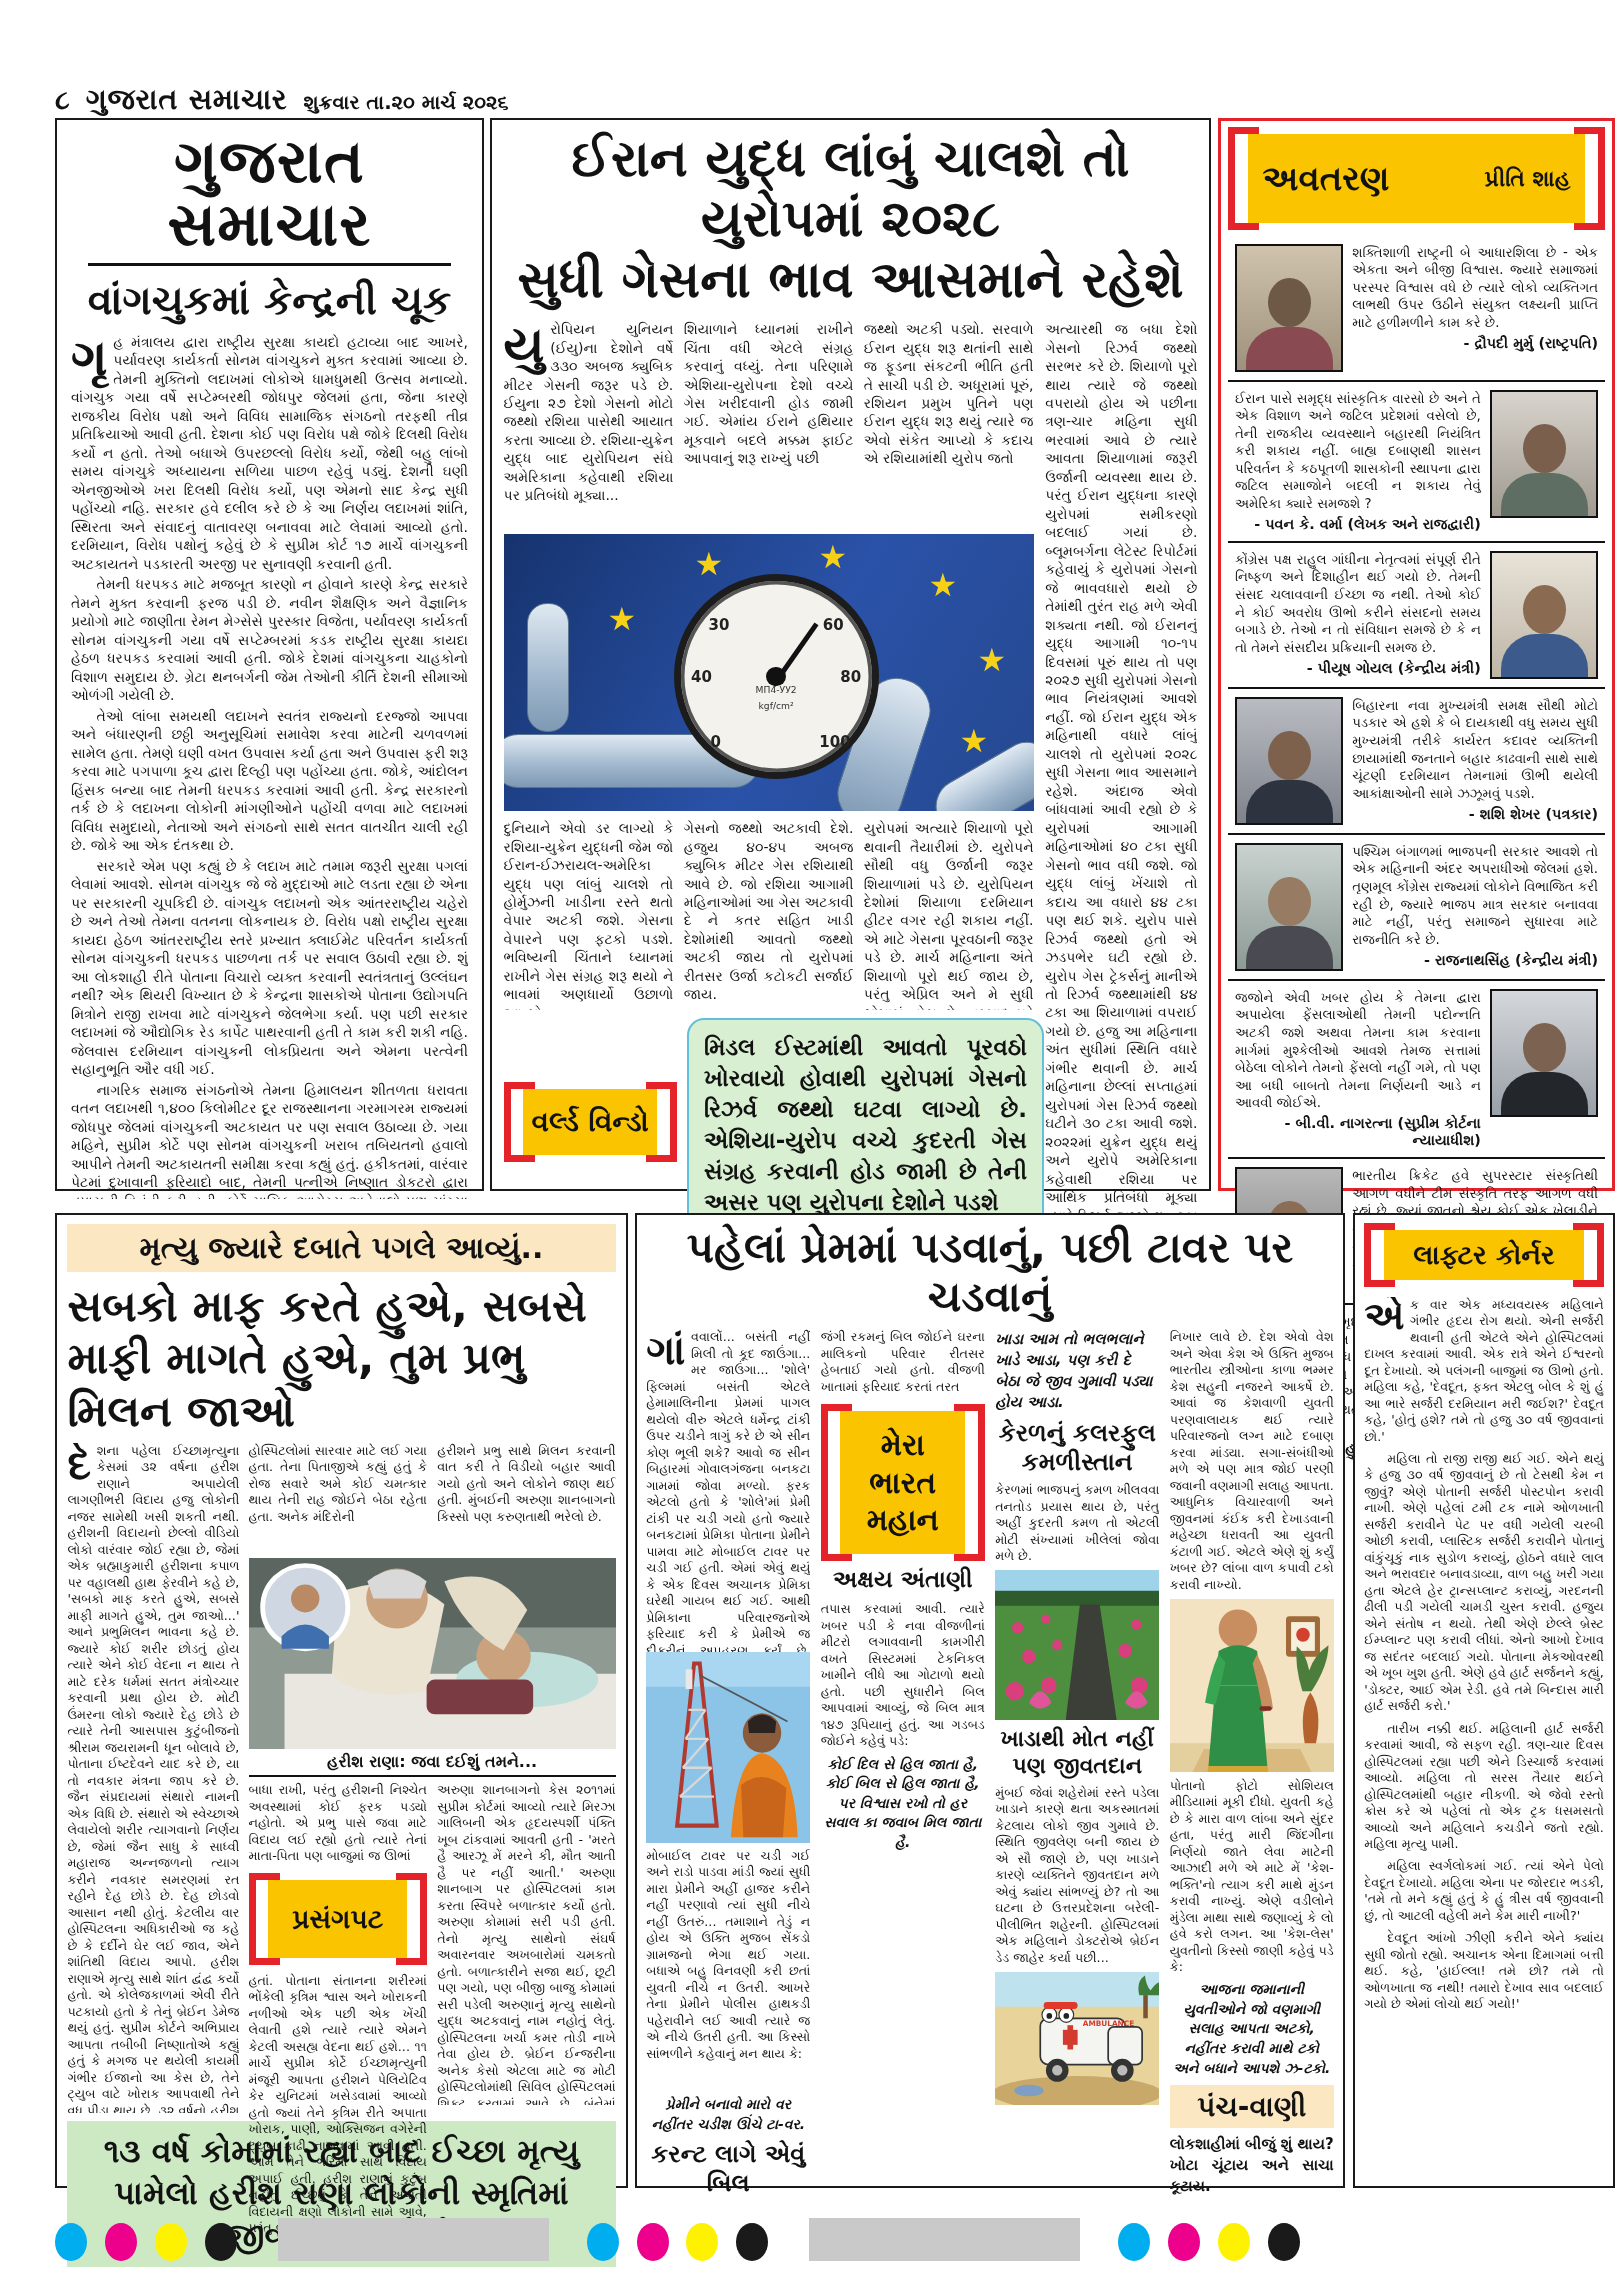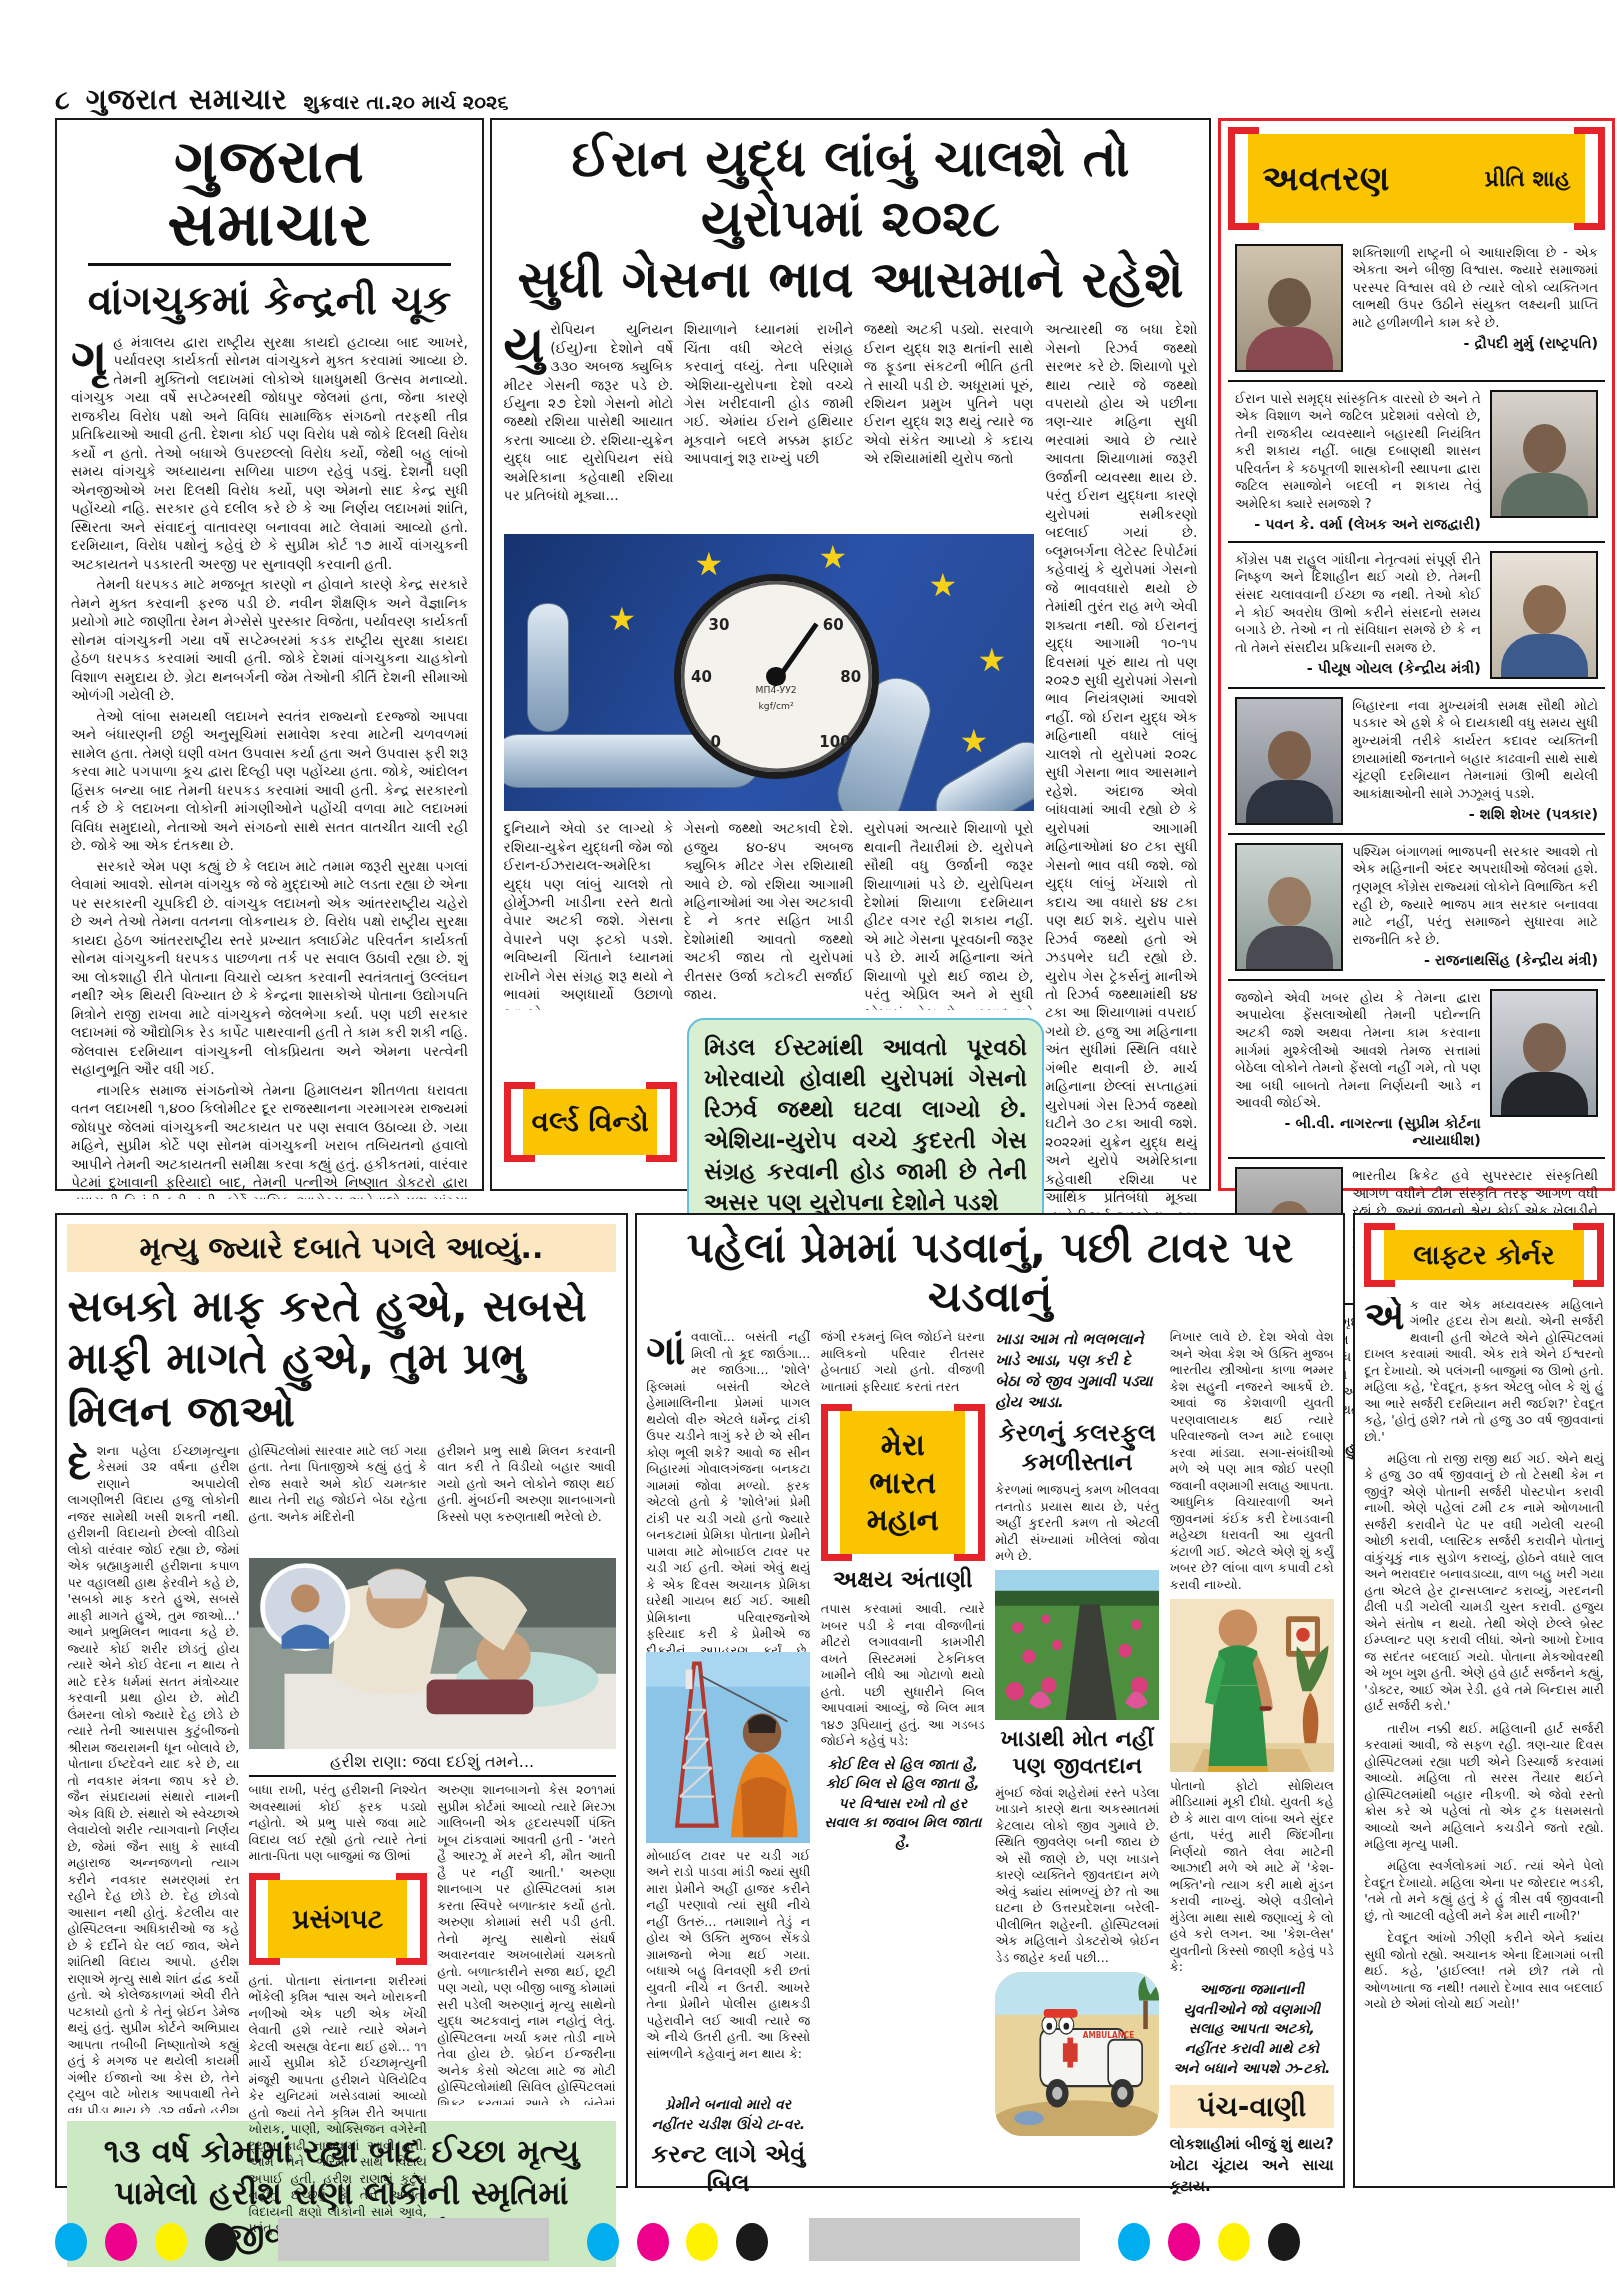--- a/index.html
+++ b/index.html
@@ -43,21 +43,21 @@
   .q-item:first-of-type{border-top:none;}
   .q-text{font-size:13.3px;line-height:1.32;text-align:justify;}
   .q-attr{font-size:14.4px;font-weight:bold;text-align:right;margin-top:3.5px;}
   .portrait{width:104px;height:124px;border:2.9px solid #111;flex:0 0 auto;position:relative;overflow:hidden;}
   .portrait .head{position:absolute;left:50%;top:26%;width:43px;height:49px;margin-left:-21.4px;border-radius:50%;}
   .portrait .torso{position:absolute;left:50%;bottom:-10.4px;width:87px;height:53px;margin-left:-43px;border-radius:35px 35px 0 0;}
   
   .kicker{background:#FBE7C2;font-size:30px;font-weight:bold;text-align:center;padding:5.8px 0;}
   .pullq{background:#CDE9C4;font-size:32px;font-weight:bold;text-align:center;line-height:1.3;padding:10.4px 5.8px;}
   .obit-hl{font-size:43px;font-weight:bold;line-height:1.22;}
-  .photo-cap{font-size:16px;font-weight:normal;text-align:center;border-bottom:2.3px solid #111;padding:3.5px 0;}
+  .photo-cap{font-size:16px;font-weight:bold;text-align:center;border-bottom:2.3px solid #111;padding:3.5px 0;}
   
   .tower-hl{font-size:42px;font-weight:bold;text-align:center;}
   .subhead{font-size:24px;font-weight:bold;text-align:center;line-height:1.2;margin:5.8px 0;}
   .poem{font-size:15px;font-weight:bold;font-style:italic;line-height:1.4;}
   .couplet{font-size:14px;font-weight:bold;font-style:italic;text-align:center;line-height:1.4;margin:4.6px 0;}
   .mbm-band{background:#FBC400;font-weight:900;font-size:30px;text-align:center;line-height:1.25;padding:15px 3.5px;}
   .mbm-author{font-size:23px;font-weight:bold;text-align:center;margin-top:5.8px;}
   .panch-band{background:#FBE7C2;font-size:28px;font-weight:900;text-align:center;padding:4.6px 0;}
   
   .laugh-p{margin:0 0 5.8px 0;text-indent:23px;}
@@ -364,21 +364,21 @@
                 <circle cx="95" cy="200" r="14"></circle>
                 <circle cx="255" cy="200" r="15"></circle>
             </g>
             <path d="M60 230 Q80 190 100 230 Q80 250 60 230Z" fill="#e0559a"></path>
             <path d="M230 230 Q250 190 270 230 Q250 250 230 230Z" fill="#e0559a"></path>
           </svg>
         </div>
         <div class="subhead" style="font-size:22px;">ખાડાથી મોત નહીં પણ જીવતદાન</div>
         <div class="jtext body-s">મુંબઈ જેવાં શહેરોમાં રસ્તે પડેલા ખાડાને કારણે થતા અકસ્માતમાં કેટલાય લોકો જીવ ગુમાવે છે. સ્થિતિ જીવલેણ બની જાય છે એ સૌ જાણે છે, પણ ખાડાને કારણે વ્યક્તિને જીવતદાન મળે એવું ક્યાંય સાંભળ્યું છે? તો આ ઘટના છે ઉત્તરપ્રદેશના બરેલી-પીલીભિત શહેરની. હોસ્પિટલમાં એક મહિલાને ડોક્ટરોએ બ્રેઈન ડેડ જાહેર કર્યા પછી...</div>
 
-        <div class="ill" style="width:100%;height:164px;margin-top:5.8px;border-radius:27px;">
+        <div class="ill" style="width:100%;height:133px;margin-top:5.8px;">
           <svg width="100%" height="100%" viewBox="0 0 290 230" preserveAspectRatio="none">
             <rect width="290" height="230" fill="#e8d49a"></rect>
             <rect width="290" height="60" fill="#bfe2ef"></rect>
             <ellipse cx="145" cy="210" rx="150" ry="30" fill="#c9a96a"></ellipse>
             <ellipse cx="60" cy="205" rx="26" ry="10" fill="#7e9ec4"></ellipse>
             <rect x="80" y="80" width="150" height="80" rx="14" fill="#f4f4f0" stroke="#333" stroke-width="3"></rect>
             <rect x="200" y="95" width="60" height="65" rx="10" fill="#f4f4f0" stroke="#333" stroke-width="3"></rect>
             <rect x="120" y="100" width="26" height="26" fill="#d23b2e"></rect>
             <rect x="128" y="92" width="10" height="42" fill="#d23b2e"></rect>
             <circle cx="110" cy="170" r="20" fill="#333"></circle>

